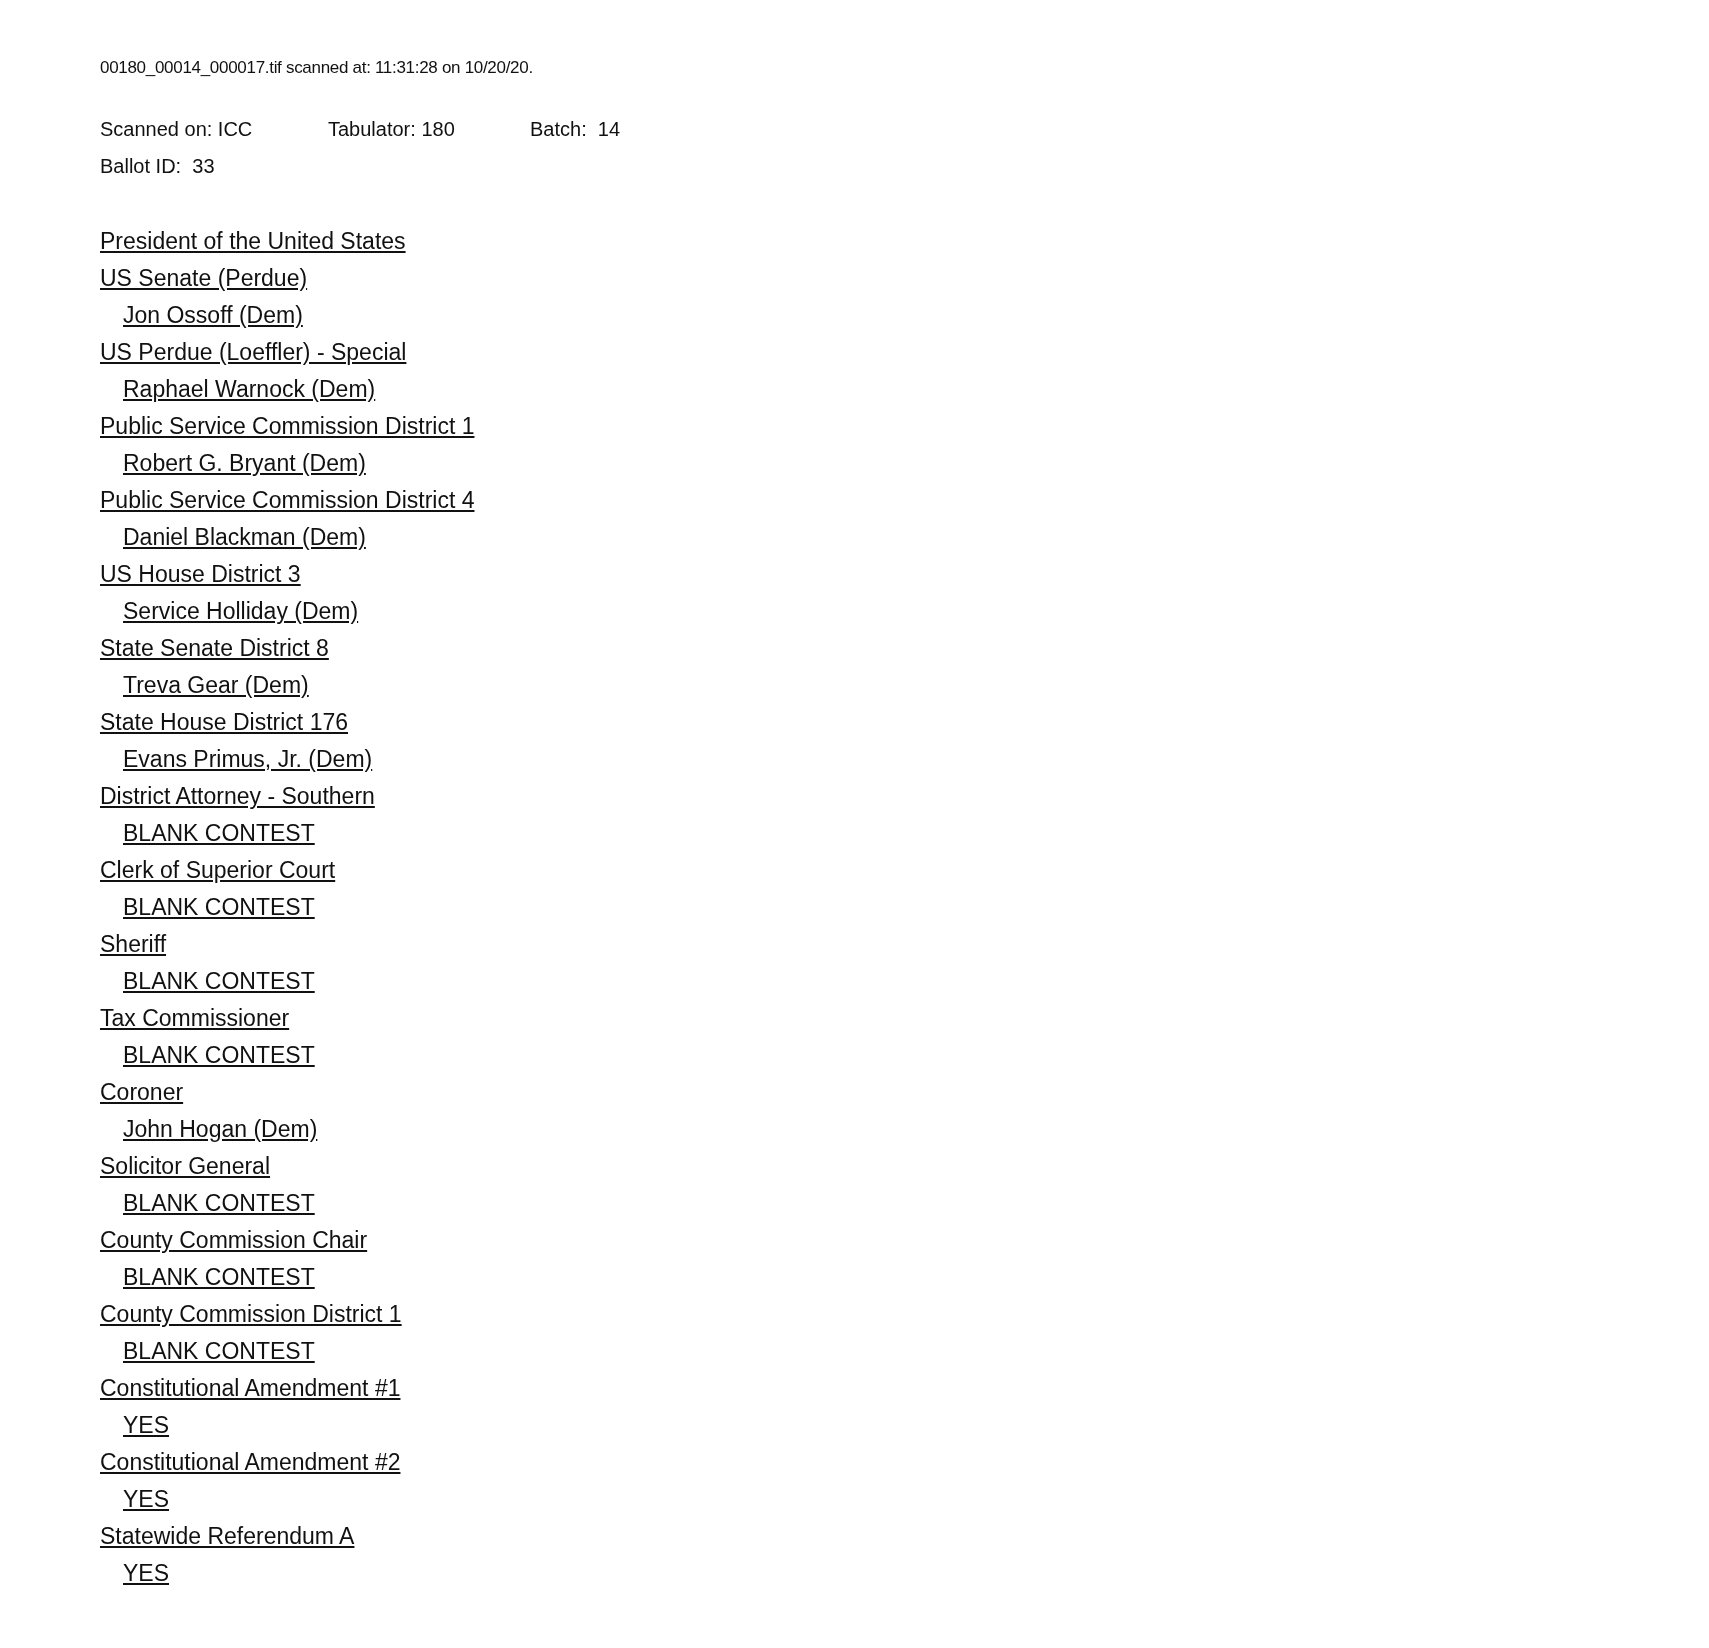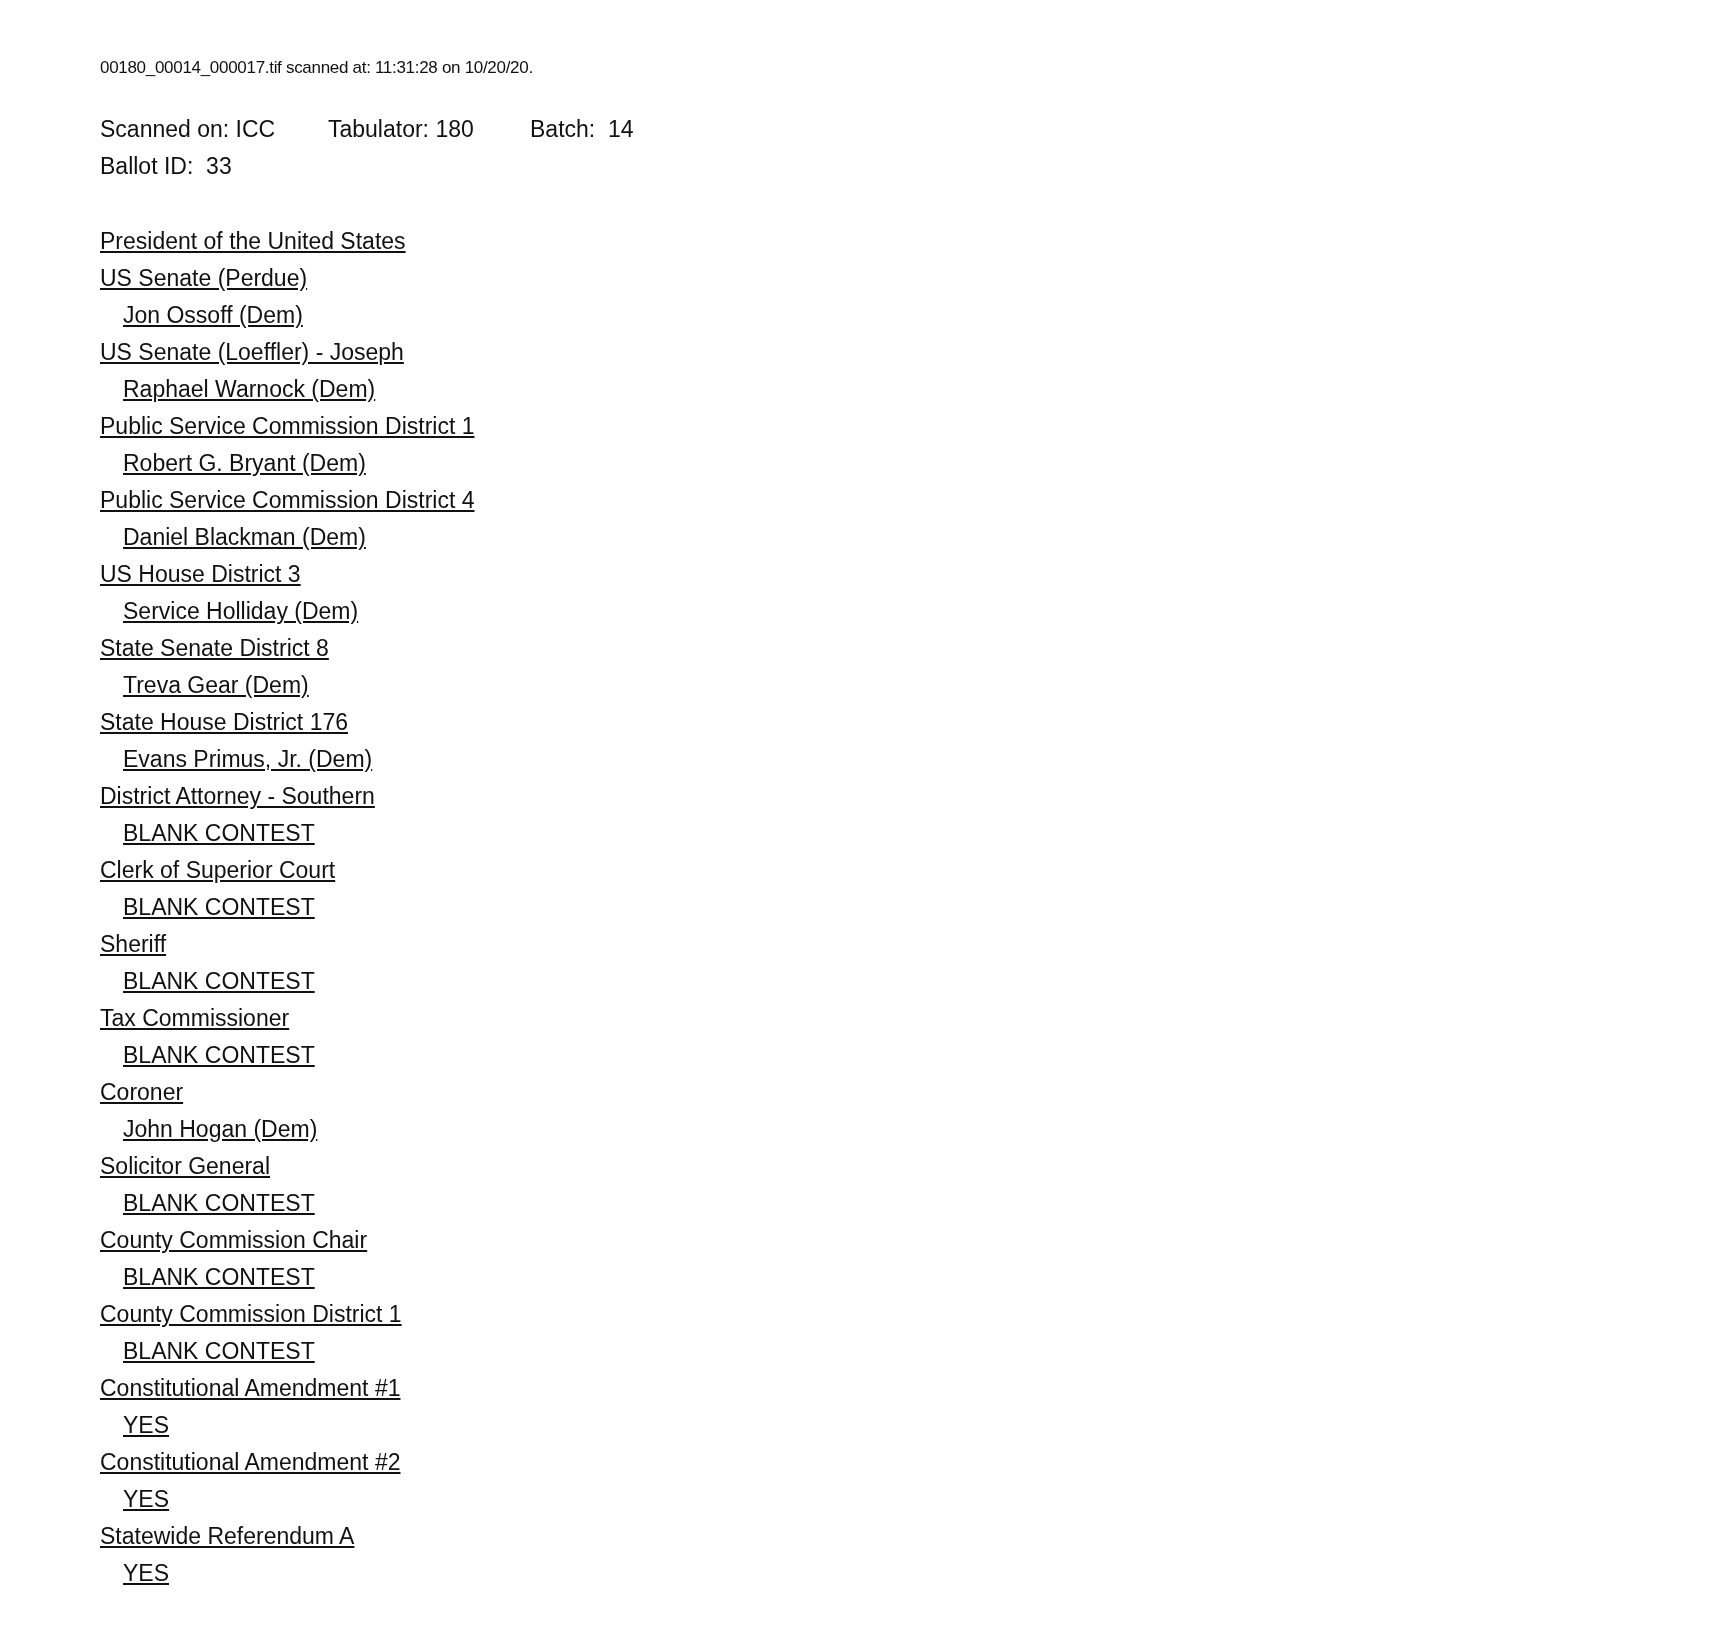--- a/index.html
+++ b/index.html
@@ -23,21 +23,21 @@
     top: 51px;
     font-size: 17px;
     line-height: 34px;
     white-space: pre;
     letter-spacing: -0.3px;
   }
   .scan-info {
     position: absolute;
     left: 100px;
     top: 111px;
-    font-size: 23px;
+    font-size: 20px;
     line-height: 37px;
   }
   .scan-info-row {
     position: relative;
     height: 37px;
     width: 900px;
   }
   .scanned-on   { position: absolute; left: 0;    white-space: pre; }
   .tabulator    { position: absolute; left: 228px; white-space: pre; }
   .batch        { position: absolute; left: 430px; white-space: pre; }
@@ -71,21 +71,21 @@
       <span class="tabulator">Tabulator: 180</span>
       <span class="batch">Batch:  14</span>
     </div>
     <div class="scan-info-row ballot-id-row">Ballot ID:  33</div>
   </div>
 
   <div class="contest-list">
       <div class="contest-name">President of the United States</div>
       <div class="contest-name">US Senate (Perdue)</div>
       <div class="contest-selection">Jon Ossoff (Dem)</div>
-      <div class="contest-name">US Senate (Loeffler) - Joseph</div>
+      <div class="contest-name">US Perdue (Loeffler) - Special</div>
       <div class="contest-selection">Raphael Warnock (Dem)</div>
       <div class="contest-name">Public Service Commission District 1</div>
       <div class="contest-selection">Robert G. Bryant (Dem)</div>
       <div class="contest-name">Public Service Commission District 4</div>
       <div class="contest-selection">Daniel Blackman (Dem)</div>
       <div class="contest-name">US House District 3</div>
       <div class="contest-selection">Service Holliday (Dem)</div>
       <div class="contest-name">State Senate District 8</div>
       <div class="contest-selection">Treva Gear (Dem)</div>
       <div class="contest-name">State House District 176</div>

